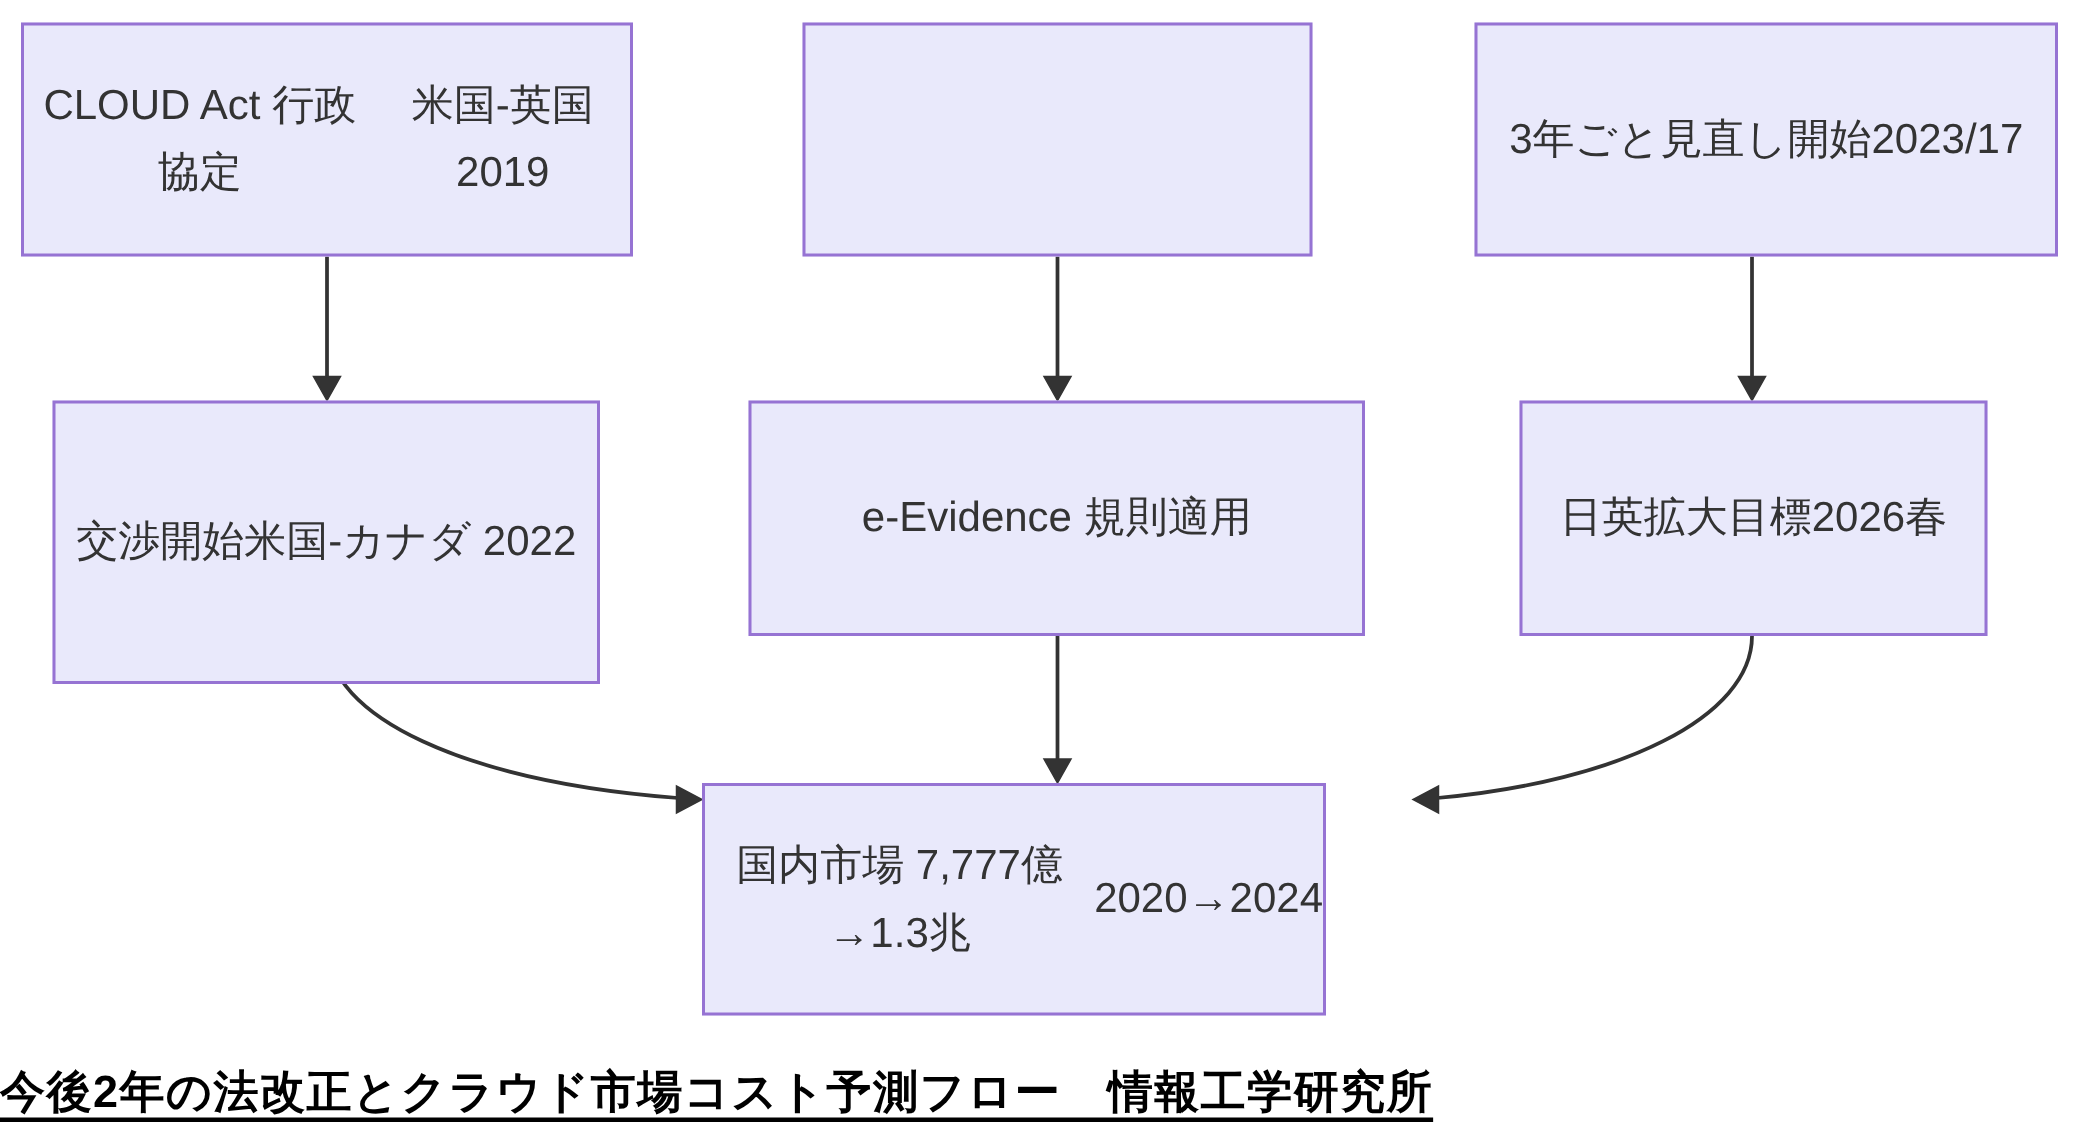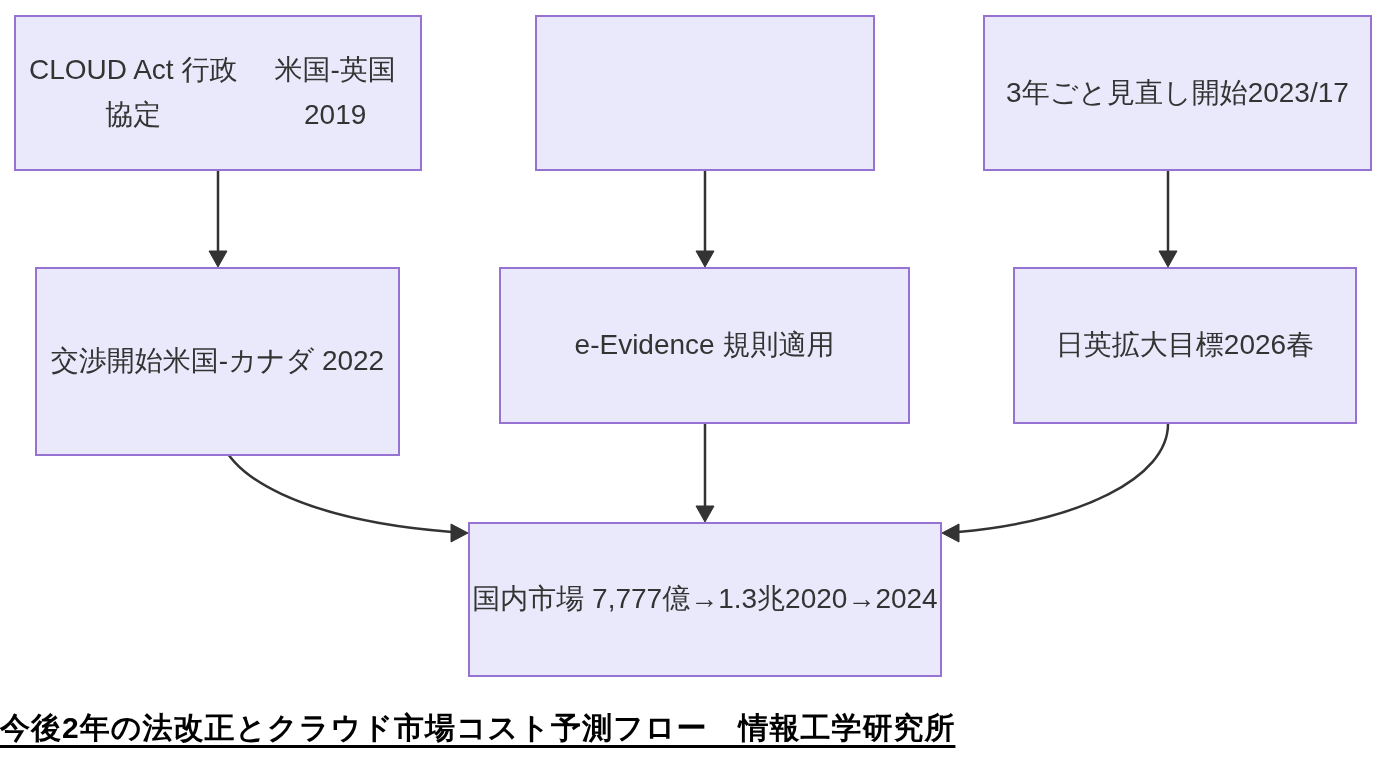--- a/index.html
+++ b/index.html
@@ -49,22 +49,22 @@
     text-align: center;
     color: var(--text);
     font-size: 28px;
     line-height: 1.6;
   }
   #node-a1 { left: 14px;   top: 15px;  width: 408px; height: 156px; }
   #node-a2 { left: 535px;  top: 15px;  width: 340px; height: 156px; }
   #node-a3 { left: 983px;  top: 15px;  width: 389px; height: 156px; }
   #node-b1 { left: 35px;   top: 267px; width: 365px; height: 189px; }
   #node-b2 { left: 499px;  top: 267px; width: 411px; height: 157px; gap: 32px; }
-  #node-b3 { left: 1013px; top: 267px; width: 344px; height: 157px; }
-  #node-c  { left: 468px;  top: 522px; width: 474px; height: 155px; }
+  #node-b3 { left: 1013px; top: 267px; width: 312px; height: 157px; }
+  #node-c  { left: 468px;  top: 522px; width: 416px; height: 155px; }
   .diagram-title {
     position: absolute;
     left: 0;
     top: 708px;
     font-size: 30px;
     font-weight: bold;
     color: var(--title-text);
     letter-spacing: 1px;
     text-decoration: underline;
     text-decoration-thickness: 3px;

